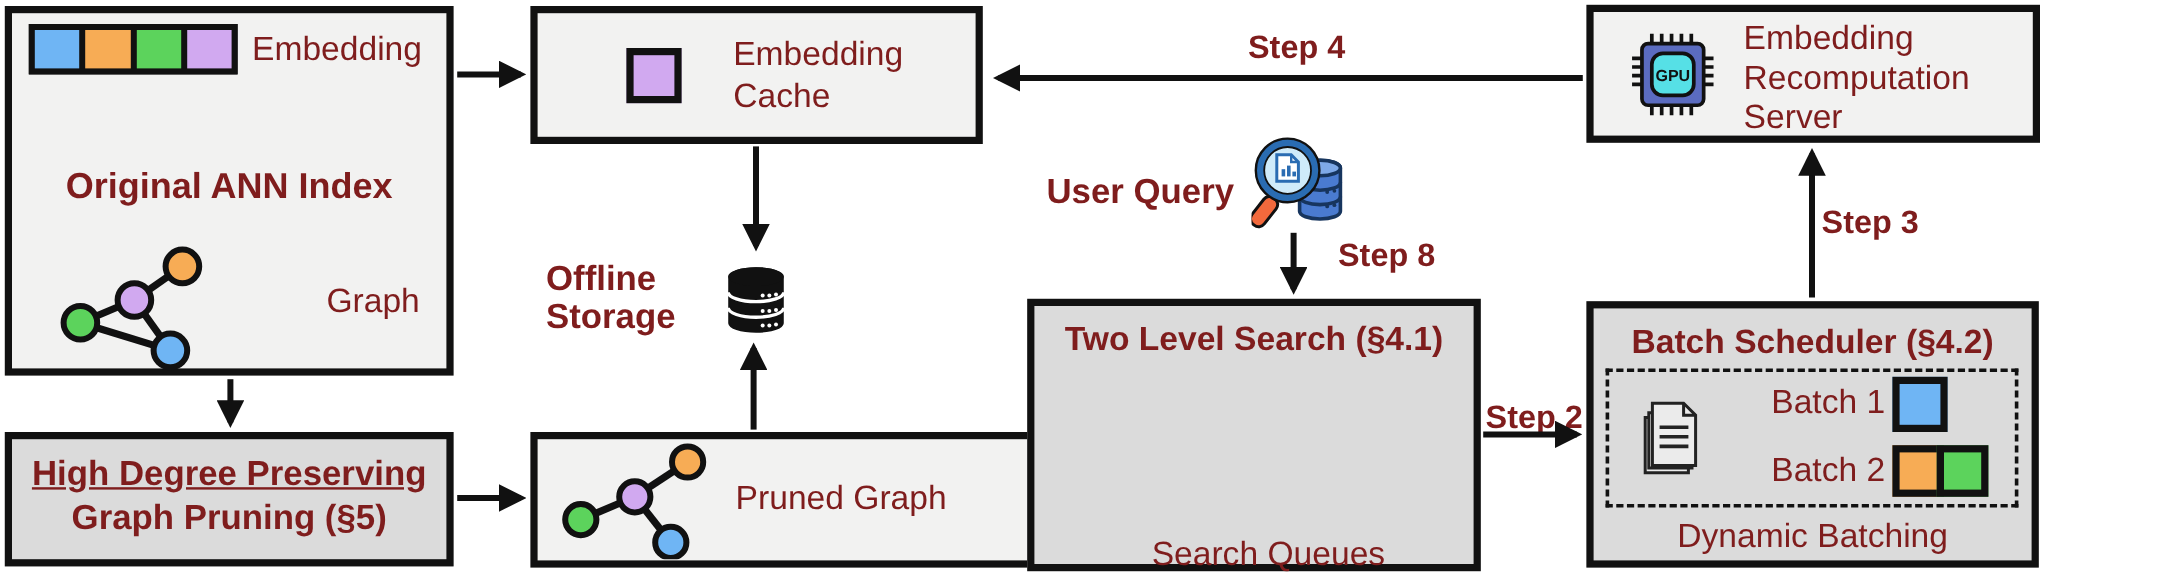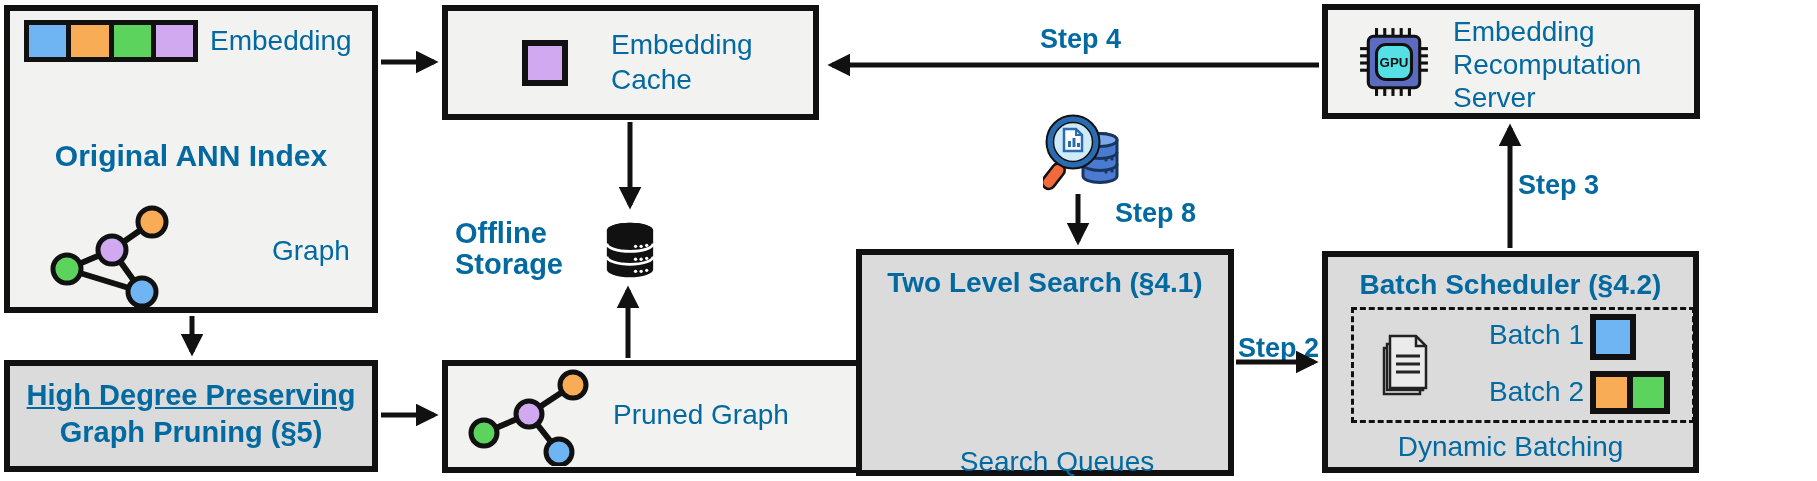--- a/index.html
+++ b/index.html
@@ -1,18 +1,18 @@
 <!DOCTYPE html>
 <html style="--blue: #6FB5F4; --orange: #F7AC55; --green: #5CD35C; --purple: #D1A9F0; --box_light: #F2F2F1; --box_dark: #DBDBDB; --queue_fill: #D2D2D2;"><head>
 <meta charset="utf-8">
 <style>
   html,body{margin:0;padding:0;background:#fff;}
   #canvas{
     position:relative;width:1817px;height:481px;background:#ffffff;
-    font-family:"Liberation Sans",sans-serif;color:#0369a1;overflow:hidden;
+    font-family:"Liberation Sans",sans-serif;color:#7f1d1d;overflow:hidden;
   }
   .box{position:absolute;border:6px solid #111;box-sizing:border-box;}
   .light{background:var(--box_light,#f2f2f1);}
   .dark{background:var(--box_dark,#dbdbdb);}
   .lbl{position:absolute;white-space:nowrap;}
   .b{font-weight:bold;}
   .ctr{left:0;width:100%;text-align:center;}
   .step{position:absolute;font-weight:bold;font-size:27px;white-space:nowrap;}
   .dashed{position:absolute;border:3px dashed #111;box-sizing:border-box;}
   
@@ -108,20 +108,21 @@
         <circle cx="45" cy="26" r="1.8"></circle>
       <circle cx="33" cy="41" r="1.8"></circle>
         <circle cx="39" cy="41" r="1.8"></circle>
         <circle cx="45" cy="40" r="1.8"></circle>
       <circle cx="33" cy="54" r="1.8"></circle>
         <circle cx="39" cy="54" r="1.8"></circle>
         <circle cx="45" cy="53" r="1.8"></circle>
     </g>
   </svg>
 
+  <div class="lbl b" style="left:872px;top:144px;font-size:29px;">User Query</div>
   <svg style="position:absolute;left:1043px;top:114px;" width="78" height="84" viewBox="0 0 78 84">
 
     <g stroke="#17355E" stroke-width="3">
       <path d="M40,26 a17,6.5 0 0 1 34,0 V62 a17,6.5 0 0 1 -34,0 Z" fill="#4A7BD0"></path>
       <path d="M40,38 a17,6.5 0 0 0 34,0" fill="none"></path>
       <path d="M40,50 a17,6.5 0 0 0 34,0" fill="none"></path>
       <ellipse cx="57" cy="26" rx="17" ry="6.5" fill="#7EA9E8"></ellipse>
     </g>
     <g fill="#17355E">
       <circle cx="63" cy="46" r="1.6"></circle>
@@ -143,21 +144,21 @@
     <rect x="34" y="29" width="3" height="4" fill="#2A6CB2"></rect>
   </svg>
 
   <div class="box dark" style="left:856px;top:249px;width:378px;height:227px;">
     <div class="lbl ctr b" style="top:12px;font-size:28px;">Two Level Search (§4.1)</div>
     <div class="lbl ctr" style="top:191px;font-size:28px;padding-left:12px;">Search Queues</div>
   </div>
 
   <div class="box dark" style="left:1322px;top:251px;width:377px;height:222px;">
     <div class="lbl ctr b" style="top:12px;font-size:28px;">Batch Scheduler (§4.2)</div>
-    <div class="dashed" style="left:23px;top:50px;width:344px;height:116px;">
+    <div class="dashed" style="left:10px;top:50px;width:344px;height:116px;">
       <svg style="position:absolute;left:26px;top:22px;" width="52" height="64" viewBox="0 0 52 64">
         <g fill="#EBEBEB" stroke="#222" stroke-width="2.5">
           <path d="M4,12 h28 l8,8 v38 h-36 Z" transform="translate(0,4)"></path>
           <path d="M4,12 h28 l8,8 v38 h-36 Z" transform="translate(3,0)"></path>
           <path d="M10,4 h26 l10,10 v42 h-36 Z"></path>
         </g>
         <path d="M36,4 v10 h10" fill="none" stroke="#222" stroke-width="2.5"></path>
         <g stroke="#222" stroke-width="3">
           <line x1="16" y1="24" x2="40" y2="24"></line>
           <line x1="16" y1="32" x2="40" y2="32"></line>

